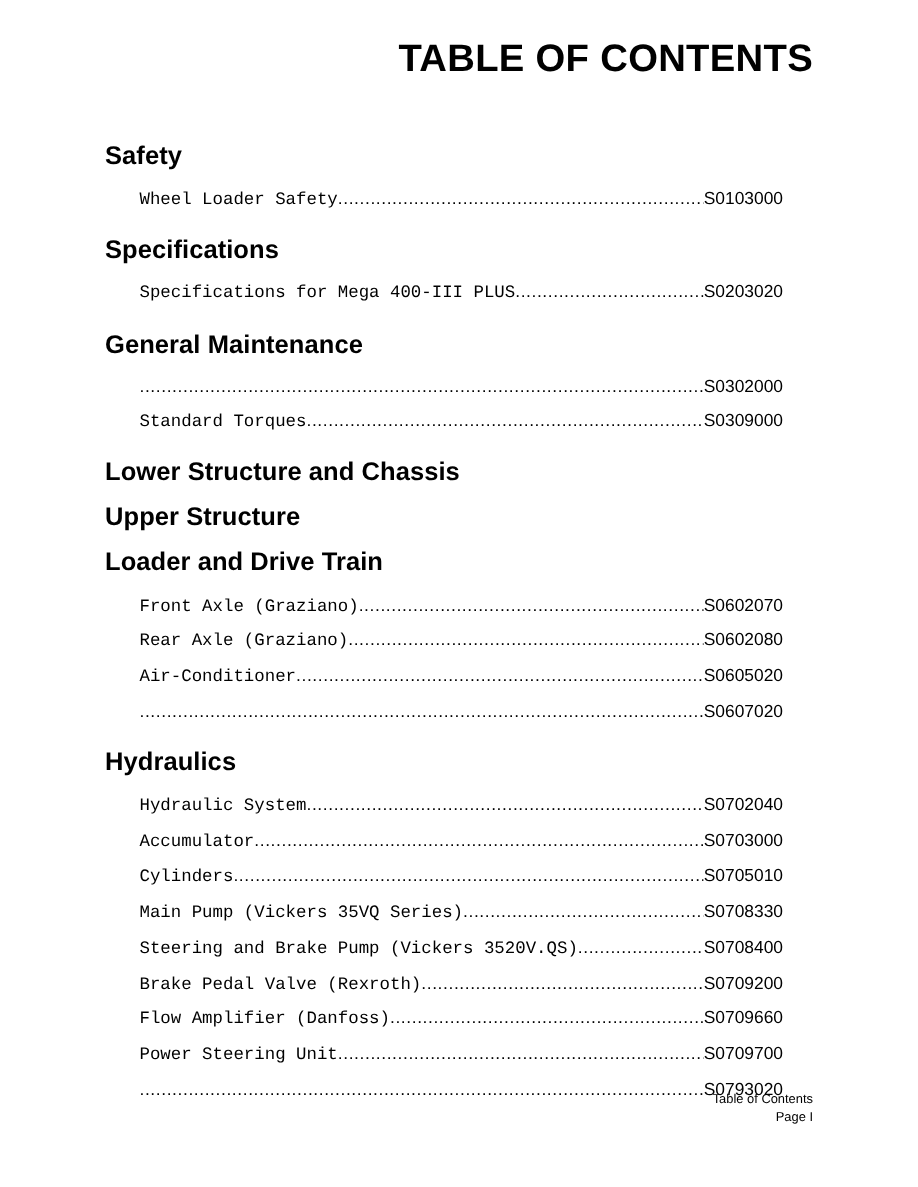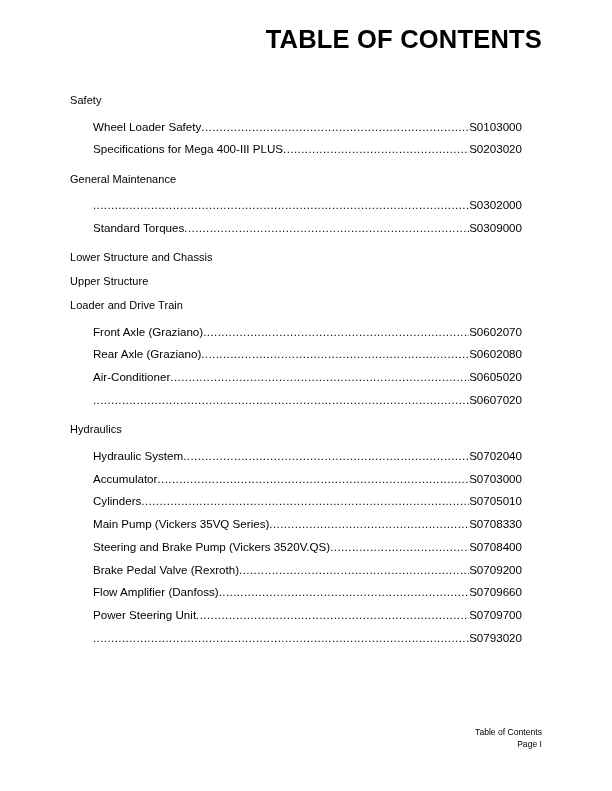--- a/index.html
+++ b/index.html
@@ -33,22 +33,22 @@
   .toc {
     position: absolute;
     top: 82px;
     left: 70px;
     width: 452px;
   }
   .section {
     margin-bottom: 0;
   }
   .section-heading {
-    font-size: 11px;
-    font-weight: normal;
+    font-size: 17px;
+    font-weight: bold;
     line-height: 1;
     padding-top: 13px;
     padding-bottom: 9px;
     letter-spacing: 0.05px;
   }
   .section.empty .section-heading {
     padding-bottom: 0;
   }
   .entries {
     margin: 0;
@@ -59,20 +59,21 @@
     display: flex;
     align-items: baseline;
     font-size: 11.6px;
     line-height: 1;
     padding: 5.5px 0 5.7px 0;
     margin-left: 23px;
     white-space: nowrap;
   }
   .entry-title {
     flex: 0 0 auto;
+    font-family: Liberation Mono, monospace;
   }
   .entry-dots {
     flex: 1 1 auto;
     overflow: hidden;
     white-space: nowrap;
     font-size: 11.6px;
     letter-spacing: 0.4px;
     margin: 0 0px;
     color: #000;
   }
@@ -104,20 +105,21 @@
         <div class="section-heading">Safety</div>
         <ul class="entries">
           <li class="entry">
             <span class="entry-title">Wheel Loader Safety</span>
             <span class="entry-dots">...........................................................................................................................................</span>
             <span class="entry-code">S0103000</span>
           </li>
         </ul>
       </div>
       <div class="section">
+        <div class="section-heading">Specifications</div>
         <ul class="entries">
           <li class="entry">
             <span class="entry-title">Specifications for Mega 400-III PLUS</span>
             <span class="entry-dots">...........................................................................................................................................</span>
             <span class="entry-code">S0203020</span>
           </li>
         </ul>
       </div>
       <div class="section">
         <div class="section-heading">General Maintenance</div>

